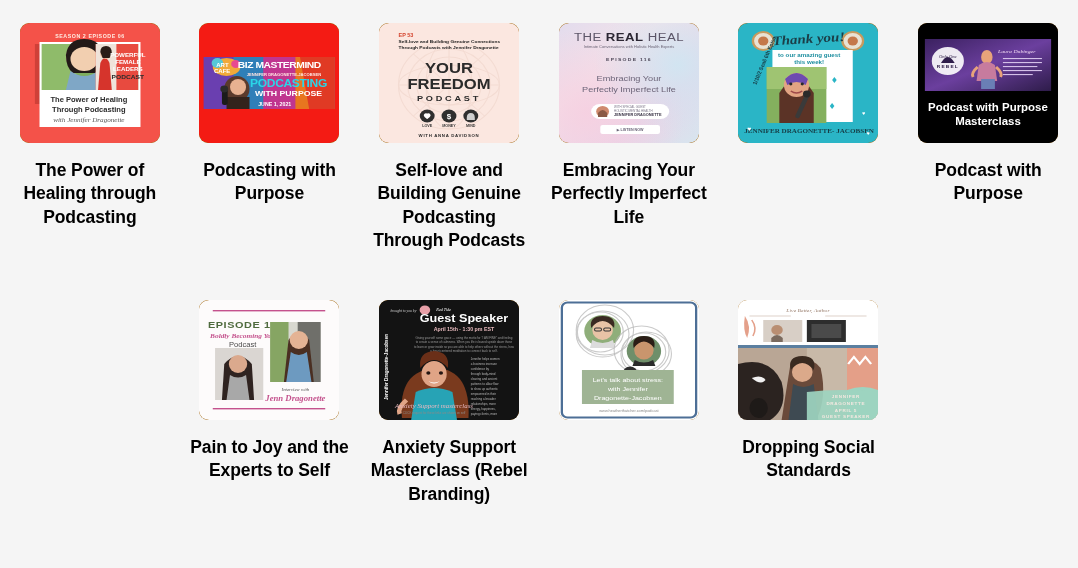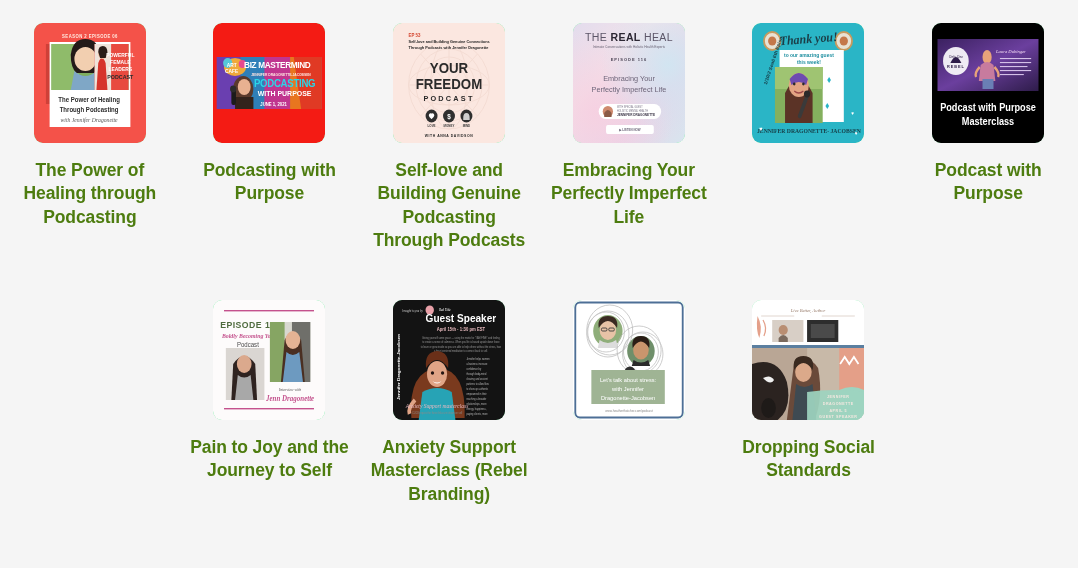--- a/index.html
+++ b/index.html
@@ -23,38 +23,38 @@
     display: flex;
     flex-direction: column;
     align-items: center;
     padding: 0 6px;
   }
   .cell.empty { visibility: hidden; }
   .row1 .cell { padding-top: 23px; height: 300px; }
   .row2 .cell { padding-top: 0px; height: 268px; }
 
   .thumb {
-    width: 112px;
+    width: 140px;
     height: 120px;
     border-radius: 9px;
     overflow: hidden;
     position: relative;
     flex: none;
-    background: #86efac;
+    background: #a16207;
   }
   .thumb svg { display: block; width: 100%; height: 100%; }
 
   .caption {
     margin-top: 16px;
     width: 160px;
     text-align: center;
     font-size: 17.5px;
     font-weight: 700;
     line-height: 1.33;
-    color: #4d7c0f;
+    color: #000000;
     letter-spacing: -0.1px;
     font-family: "Liberation Sans", sans-serif;
   }
 </style>
 </head>
 <body>
 
 <div class="gallery row1">
 
   <div class="cell">
@@ -306,21 +306,21 @@
           <rect x="14" y="48" width="42" height="52" fill="#dad6d2"></rect>
           <path d="M22 64 q12 -16 24 0 l2 36 l-28 0z" fill="#2f2320"></path>
           <ellipse cx="34" cy="64" rx="8" ry="9" fill="#dba98d"></ellipse>
           <path d="M27 75 q7 5 14 0 l3 25 l-20 0z" fill="#a8a8a8"></path>
         </g>
         <text x="84" y="91" font-size="4.2" fill="#555" text-anchor="middle" font-family="Liberation Serif, serif" font-style="italic">Interview with</text>
         <text x="84" y="101" font-size="7.6" fill="#c4528d" text-anchor="middle" font-family="Liberation Serif, serif" font-style="italic" font-weight="bold">Jenn Dragonette</text>
         <rect x="12" y="108" width="98" height="1.4" fill="#c4528d"></rect>
       </svg>
     </div>
-    <div class="caption">Pain to Joy and the Journey to Self</div>
+    <div class="caption">Pain to Joy and the Experts to Self</div>
   </div>
 
   <div class="cell">
     <div class="thumb">
       <svg viewBox="0 0 122 120" preserveAspectRatio="none">
         <rect x="0" y="0" width="122" height="120" rx="7" fill="#131313"></rect>
         <text x="10" y="12" font-size="3.2" fill="#cfcfcf" font-family="Liberation Serif, serif" font-style="italic">brought to you by</text>
         <circle cx="40" cy="10" r="4.6" fill="#e8a0a8"></circle>
         <text x="50" y="11" font-size="3.6" fill="#ffffff" font-family="Liberation Serif, serif" font-style="italic">Red Tide</text>
         <text x="74" y="22" font-size="11" font-weight="bold" fill="#ffffff" text-anchor="middle" font-family="Liberation Sans, sans-serif">Guest Speaker</text>

